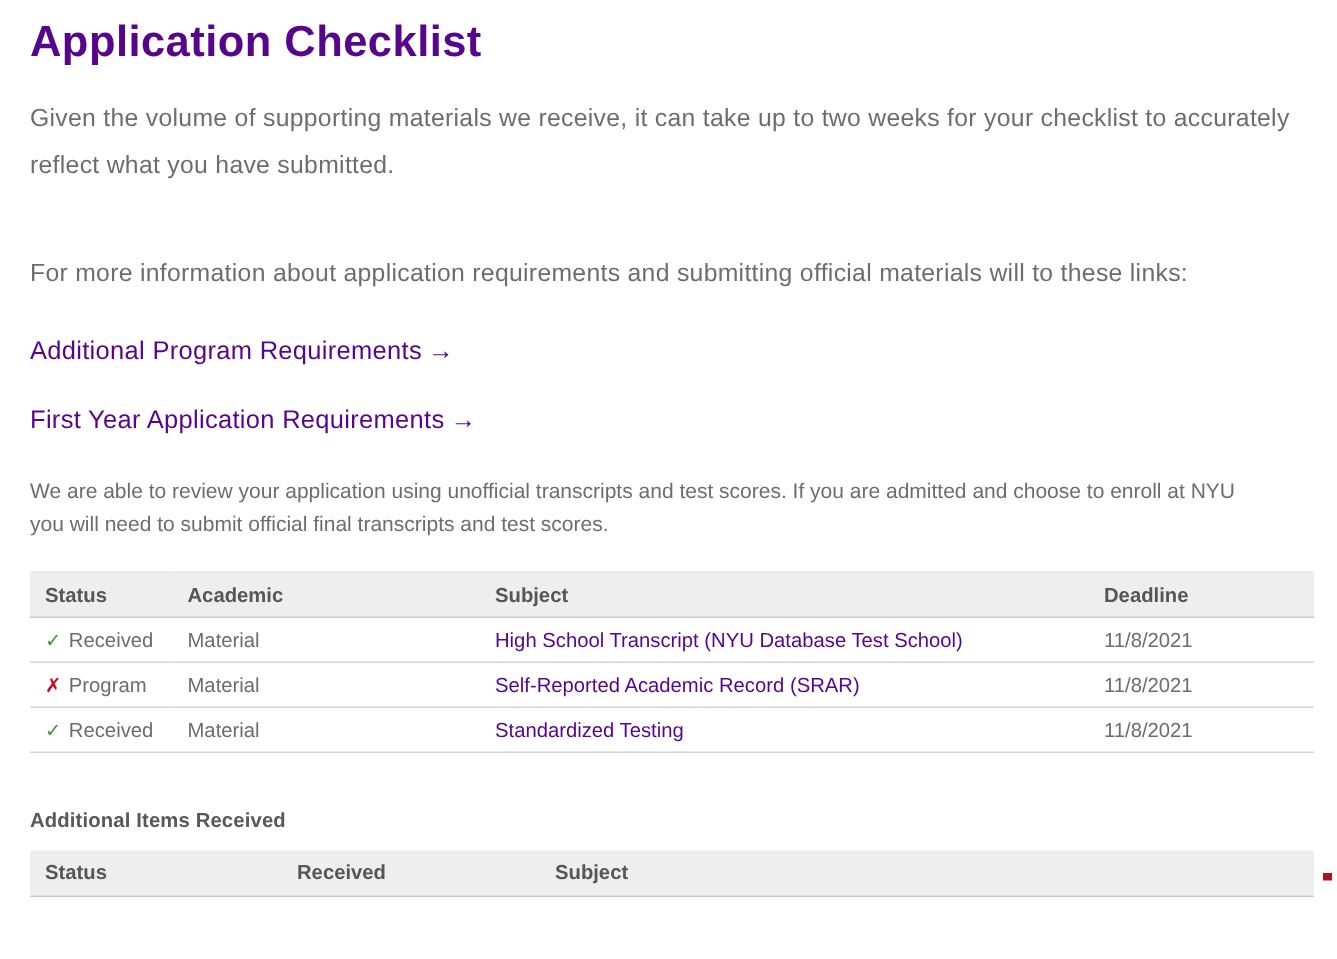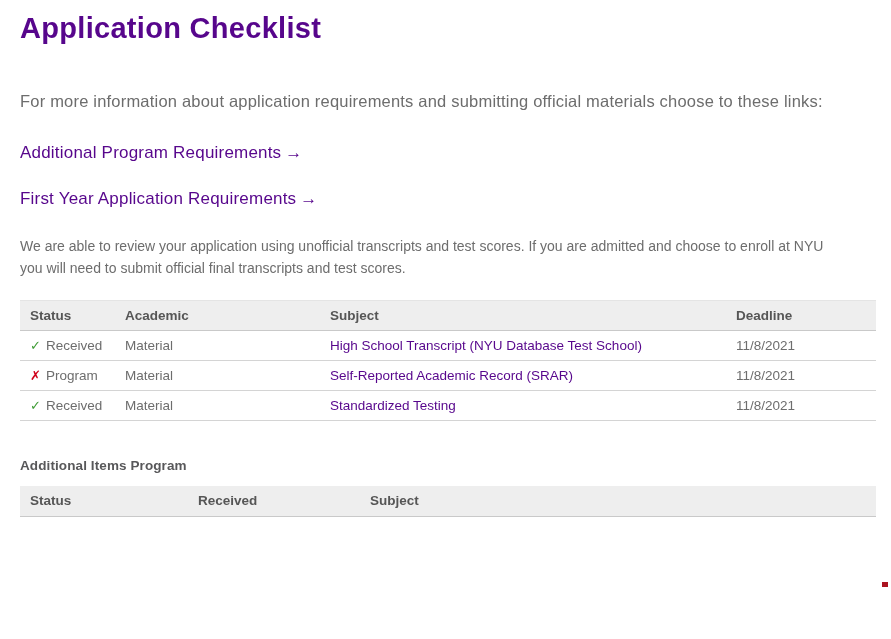--- a/index.html
+++ b/index.html
@@ -123,22 +123,23 @@
     background: #ab1320;
   }
 </style>
 </head>
 <body>
 
 <div class="page">
 
   <h1 class="page-title">Application Checklist</h1>
 
-
-  <p class="moreinfo-paragraph">For more information about application requirements and submitting official materials choose to these links:</p>
+  <p class="intro-paragraph">Given the volume of supporting materials we receive, it can take up to two weeks for your checklist to accurately reflect what you have submitted.</p>
+
+  <p class="moreinfo-paragraph">For more information about application requirements and submitting official materials will to these links:</p>
 
   <a class="req-link second">
     <span>Additional Program Requirements</span><span class="arrow">→</span>
   </a>
 
   <a class="req-link first">
     <span>First Year Application Requirements</span><span class="arrow">→</span>
   </a>
 
   <p class="unofficial-note">We are able to review your application using unofficial transcripts and test scores. If you are admitted and choose to enroll at NYU you will need to submit official final transcripts and test scores.</p>
@@ -185,21 +186,21 @@
         </td>
         <td>Material</td>
         <td>
           <a class="subject-link">Standardized Testing</a>
         </td>
         <td>11/8/2021</td>
       </tr>
     </tbody>
   </table>
 
-  <h2 class="additional-heading">Additional Items Program</h2>
+  <h2 class="additional-heading">Additional Items Received</h2>
 
   <table class="additional-table">
     <colgroup>
       <col class="col-status2">
         <col class="col-received2">
         <col class="col-subject2">
     </colgroup>
     <thead>
       <tr>
         <th>Status</th>

